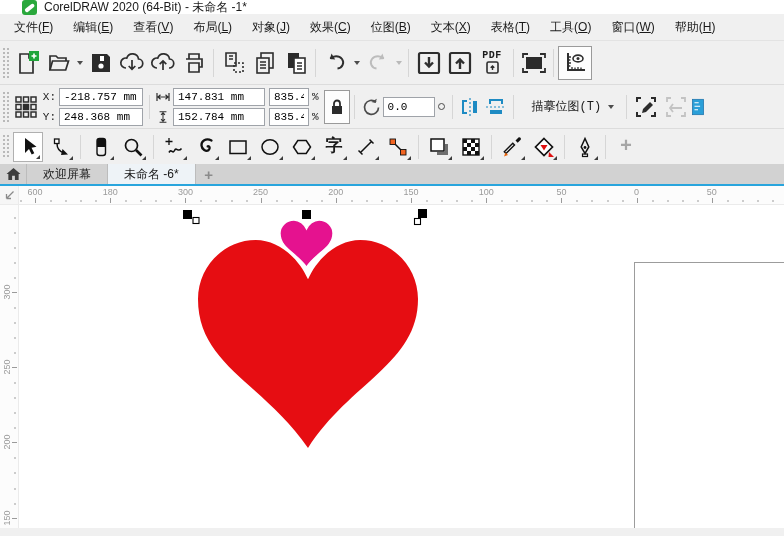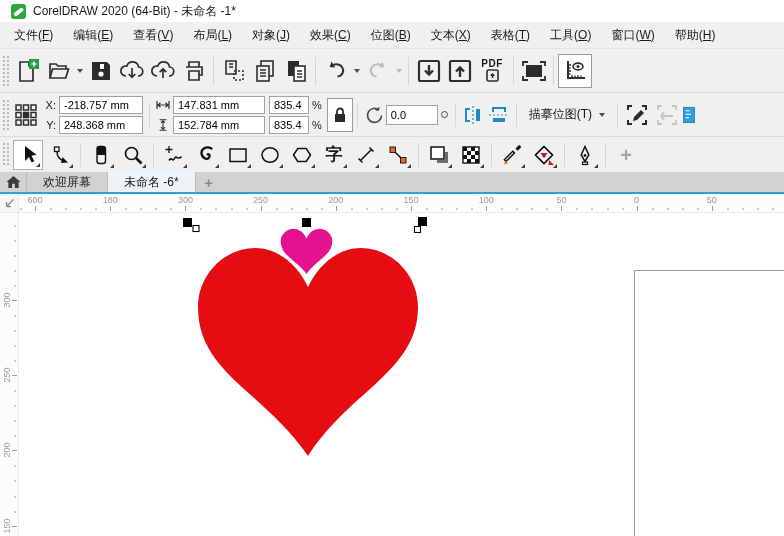--- a/index.html
+++ b/index.html
@@ -1,33 +1,33 @@
 <!DOCTYPE html>
 <html><head>
 <meta charset="utf-8">
 <style>
   html,body{margin:0;padding:0;background:#888;}
   *{box-sizing:border-box;}
   .app{width:784px;height:536px;background:#f0f0f0;position:relative;overflow:hidden;
        font-family:"Liberation Sans","DejaVu Sans",sans-serif;font-size:12px;color:#1a1a1a;}
 
   
-  .titlebar{height:22px;background:#fff;display:flex;align-items:center;padding-left:11px;gap:7px;}
+  .titlebar{height:14px;background:#fff;display:flex;align-items:center;padding-left:22px;gap:7px;}
   .logo{width:15px;height:15px;border-radius:3px;background:#2aa83c;position:relative;flex:0 0 auto;}
   .logo::after{content:"";position:absolute;left:2px;top:6px;width:11px;height:3.5px;background:#fff;
                border-radius:2px;transform:rotate(-38deg);}
   .title-text{font-size:12px;}
 
   
   .menubar{height:26px;display:flex;align-items:center;padding:0 4px;background:#f0f0f0;}
   .menu-item{padding:2px 10px;cursor:default;}
   .menu-item u{text-decoration:underline;}
 
   
-  .toolbar{display:flex;align-items:center;background:#f0f0f0;}
+  .toolbar{display:flex;align-items:center;background:#f0f0f0;font-family:Liberation Mono, monospace;}
   .tb1{height:44px;border-top:1px solid #e3e3e3;}
   .tb2{height:44px;border-top:1px solid #dcdcdc;}
   .tools{height:36px;border-top:1px solid #dcdcdc;}
   .grip{width:7px;height:70%;margin:0 3px 0 2px;
         background-image:radial-gradient(#b9b9b9 1px,transparent 1.3px);background-size:4px 4px;}
   .tbtn{width:31px;height:32px;display:flex;align-items:center;justify-content:center;position:relative;flex:0 0 auto;}
   .tbtn svg{display:block;}
   .sep{width:1px;height:28px;background:#d6d6d6;margin:0 4px;flex:0 0 auto;}
   .sep.small{height:24px;}
   .chev{width:0;height:0;border-left:3.5px solid transparent;border-right:3.5px solid transparent;
@@ -52,21 +52,21 @@
   .plabel{font-size:11px;width:14px;text-align:right;}
   .pin{height:18px;border:1px solid #9fa3a9;background:#fff;font-size:11px;padding:0 4px;font-family:inherit;}
   .pin.xy{width:84px;}
   .pin.wh{width:92px;}
   .pin.sc{width:40px;}
   .pin.ang{width:52px;height:20px;}
   .pct{font-size:11px;}
   .pbtn{width:26px;height:30px;display:flex;align-items:center;justify-content:center;position:relative;}
   .degree{width:7px;height:7px;border:1.6px solid #4c4c4c;border-radius:50%;margin:0 3px;}
   .trace-btn{display:flex;align-items:center;gap:7px;padding:0 8px;height:30px;}
-  .trace-txt{font-size:12px;}
+  .trace-txt{font-size:12px;margin-left:6px;}
 
   
   .tool{width:30px;height:30px;display:flex;align-items:center;justify-content:center;
         position:relative;margin:0 1px;flex:0 0 auto;}
   .tool.sel{background:#fff;border:1px solid #b0b0b0;}
   .fly::after{content:"";position:absolute;right:2px;bottom:2px;width:0;height:0;
               border-left:4px solid transparent;border-bottom:4px solid #3c3c3c;}
   .texttool{font-size:17px;font-weight:bold;line-height:1;}
   .plus-tool{font-size:20px;color:#a6a6a6;font-weight:bold;line-height:1;}
 

